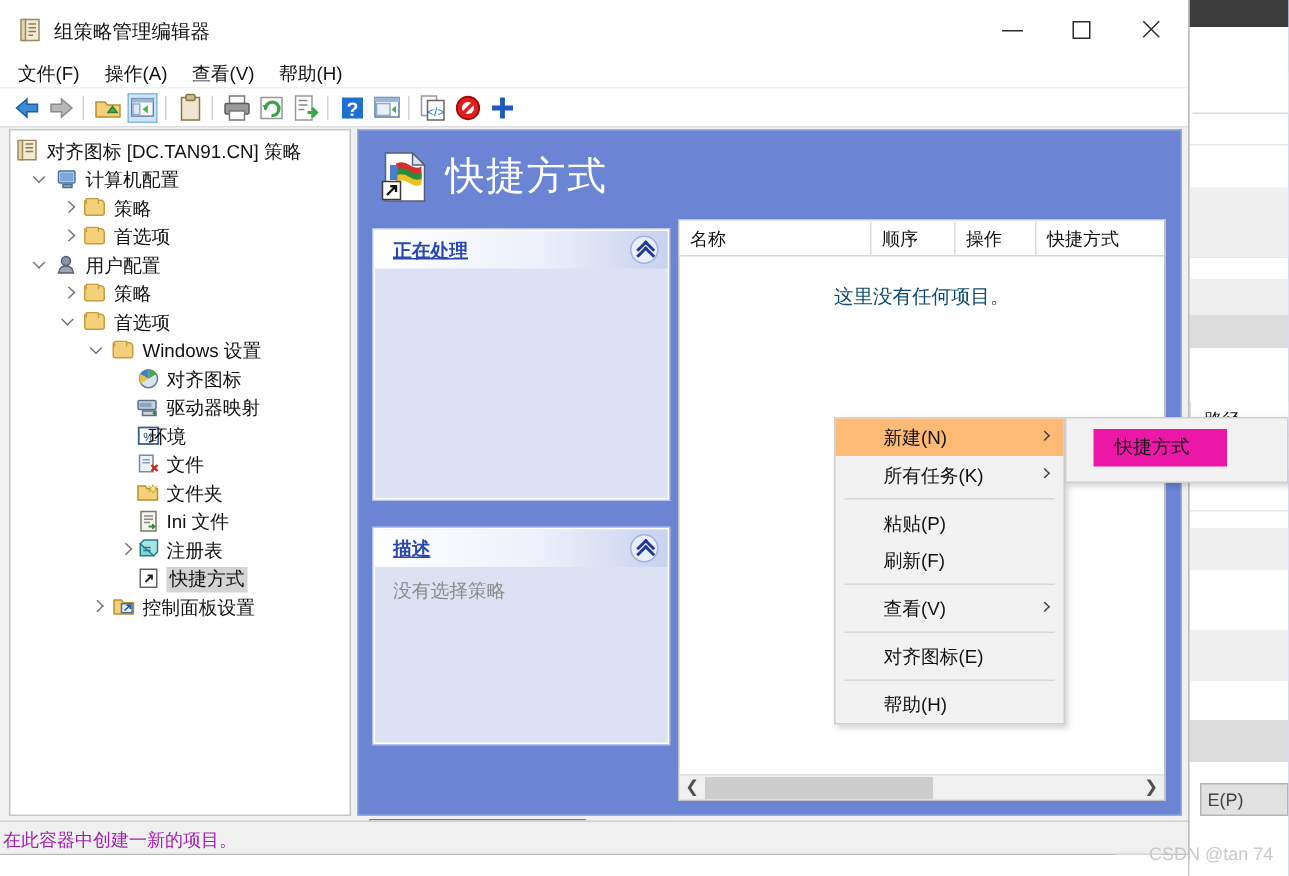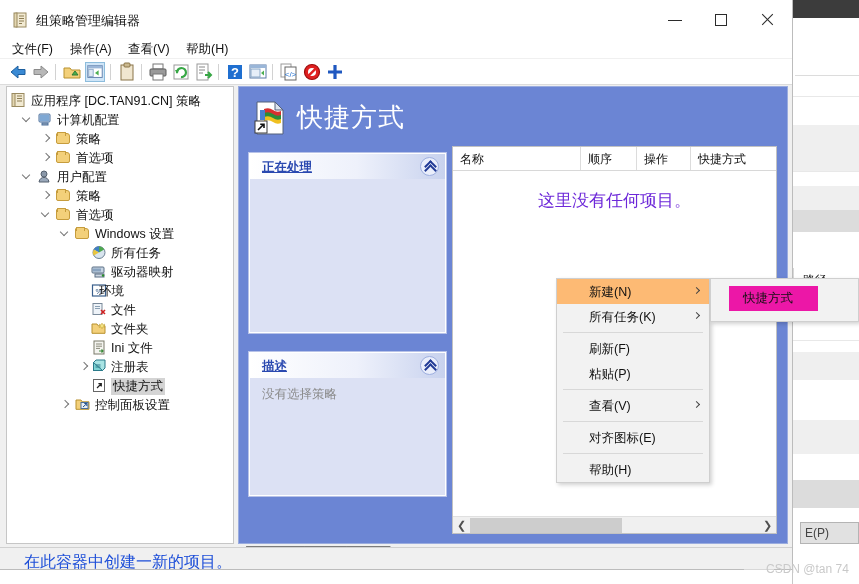--- a/index.html
+++ b/index.html
@@ -101,41 +101,41 @@
   .lpanel-body { position:absolute; left:0; right:0; top:25px; bottom:0; }
   .lpanel-body .ptext { position:absolute; left:12px; top:8px; font-size:12.5px; color:#8a8a8a; }
 
   
   .listview { position:absolute; left:213px; top:59px; width:325px; height:388px;
               background:#fff; border:1px solid #c2c2c2; overflow:hidden; }
   .lv-head { position:absolute; left:0; top:0; right:0; height:24px; background:#fff;
              border-bottom:1px solid #d8d8d8; }
   .lv-col { position:absolute; top:0; height:23px; border-right:1px solid #dcdcdc; }
   .lv-col span { position:absolute; left:7px; top:4px; font-size:12px; color:#111; white-space:nowrap; }
-  .lv-empty { position:absolute; left:0; right:0; top:42px; text-align:center; font-size:17px; color:#6d28d9; }
+  .lv-empty { position:absolute; left:0; right:0; top:42px; text-align:center; font-size:13px; color:#0c4a6e; }
   .hscroll { position:absolute; left:0; right:0; bottom:0; height:17px; background:#f0f0f0;
              border-top:1px solid #e0e0e0; }
   .hs-arrow { position:absolute; top:0; width:17px; height:16px; color:#505050; font-size:11px;
               text-align:center; line-height:16px; cursor:default; }
   .hs-thumb { position:absolute; left:17px; top:1px; width:152px; height:15px; background:#cdcdcd; cursor:default; }
 
   
   .tabstrip { position:absolute; left:238px; top:546px; width:550px; height:20px; }
   .tabbtn { position:absolute; top:0; height:19px; background:#f0f0f0;
             border-left:1px solid #7c7c7c; border-top:1px solid #7c7c7c; border-right:1px solid #7c7c7c;
             transform: skewX(-14deg); cursor:default; }
   .tabbtn.active { background:#ffffff; border-bottom:1px solid #ffffff; }
   .tabbtn span { position:absolute; left:6px; top:2px; font-size:12px; color:#111;
                  transform: skewX(14deg); white-space:nowrap; }
   .tabline { position:absolute; left:238px; top:565px; width:550px; height:1px; background:#7c7c7c; }
 
   
   .statusbar { position:absolute; left:0; top:547px; width:792px; height:22px;
                background:#f0f0f0; border-top:1px solid #d0d0d0; }
-  .statusbar .stext { position:absolute; left:24px; top:4px; font-size:16px; color:#1d4ed8; }
+  .statusbar .stext { position:absolute; left:2px; top:4px; font-size:12px; color:#a21caf; }
 
   
   .ctxmenu { position:absolute; left:556px; top:278px; width:154px; background:#f2f2f2;
              border:1px solid #cfcfcf; box-shadow:2px 2px 4px rgba(0,0,0,.18); z-index:40; }
   .ctxitem { position:relative; height:25px; cursor:default; }
   .ctxitem span.lbl { position:absolute; left:32px; top:5px; font-size:12.5px; color:#111; white-space:nowrap; }
   .ctxitem.hl { background:#fdba74; }
   .ctxitem .arr { position:absolute; right:10px; top:9px; width:5px; height:5px;
                   border-right:1.3px solid #444; border-top:1.3px solid #444; transform: rotate(45deg); }
   .ctxsep { height:1px; margin:3px 6px; background:#d8d8d8; }
@@ -311,21 +311,21 @@
   <div class="treepane">
 
     <div class="tnode" style="left:4px; top:4px">
       <svg class="tico" style="left:0" viewBox="0 0 16 15">
         <rect x="3" y="0.5" width="10" height="13" fill="#f2ead2" stroke="#9a8a60"></rect>
         <rect x="1" y="0.5" width="3" height="13" fill="#e3d6b0" stroke="#9a8a60"></rect>
         <line x1="6" y1="3" x2="11" y2="3" stroke="#8c7c52"></line>
         <line x1="6" y1="5.5" x2="11" y2="5.5" stroke="#8c7c52"></line>
         <line x1="6" y1="8" x2="11" y2="8" stroke="#8c7c52"></line>
       </svg>
-      <span class="tlabel" style="left:20px">应用程序 [DC.TAN91.CN] 策略</span>
+      <span class="tlabel" style="left:20px">对齐图标 [DC.TAN91.CN] 策略</span>
     </div>
 
     <div class="tnode" style="left:4px; top:23px">
       <i class="chev open" style="left:12px"></i>
       <svg class="tico" style="left:26px" viewBox="0 0 16 15">
         <rect x="2" y="2" width="11" height="8" rx="1" fill="#cfe0f2" stroke="#4a6f9c"></rect>
         <rect x="3" y="3" width="9" height="6" fill="#7fa8d4"></rect>
         <rect x="5" y="11" width="6" height="2" fill="#9aa8b8" stroke="#4a6f9c"></rect>
       </svg>
       <span class="tlabel" style="left:46px">计算机配置</span>
@@ -370,21 +370,21 @@
       <span class="tlabel" style="left:84px">Windows 设置</span>
     </div>
 
     <div class="tnode" style="left:4px; top:156px">
       <svg class="tico" style="left:80px" viewBox="0 0 16 15">
         <circle cx="8" cy="7.5" r="6" fill="#d8e4ee" stroke="#6a7f92"></circle>
         <path d="M8 1.5 a6 6 0 0 1 5.2 3 L8 7.5 Z" fill="#4fa84f"></path>
         <path d="M2.8 4.5 a6 6 0 0 1 5.2 -3 L8 7.5 Z" fill="#3f7fc4"></path>
         <path d="M2.8 10.5 a6 6 0 0 1 0 -6 L8 7.5 Z" fill="#e8c53c"></path>
       </svg>
-      <span class="tlabel" style="left:100px">所有任务</span>
+      <span class="tlabel" style="left:100px">对齐图标</span>
     </div>
 
     <div class="tnode" style="left:4px; top:175px">
       <svg class="tico" style="left:80px" viewBox="0 0 16 15">
         <rect x="1" y="3" width="12" height="6" rx="1" fill="#c6d4e2" stroke="#5a6f85"></rect>
         <rect x="2" y="4.5" width="8" height="3" fill="#8aa4c0"></rect>
         <rect x="4" y="10" width="9" height="3" fill="#cfd8e2" stroke="#5a6f85"></rect>
         <circle cx="12" cy="11.5" r="1.2" fill="#2a8c2a"></circle>
       </svg>
       <span class="tlabel" style="left:100px">驱动器映射</span>
@@ -535,24 +535,24 @@
   <div class="ctxitem hl">
     <span class="lbl">新建(N)</span>
     <i class="arr"></i>
   </div>
   <div class="ctxitem">
     <span class="lbl">所有任务(K)</span>
     <i class="arr"></i>
   </div>
   <div class="ctxsep"></div>
   <div class="ctxitem">
+    <span class="lbl">粘贴(P)</span>
+  </div>
+  <div class="ctxitem">
     <span class="lbl">刷新(F)</span>
-  </div>
-  <div class="ctxitem">
-    <span class="lbl">粘贴(P)</span>
   </div>
   <div class="ctxsep"></div>
   <div class="ctxitem">
     <span class="lbl">查看(V)</span>
     <i class="arr"></i>
   </div>
   <div class="ctxsep"></div>
   <div class="ctxitem">
     <span class="lbl">对齐图标(E)</span>
   </div>

